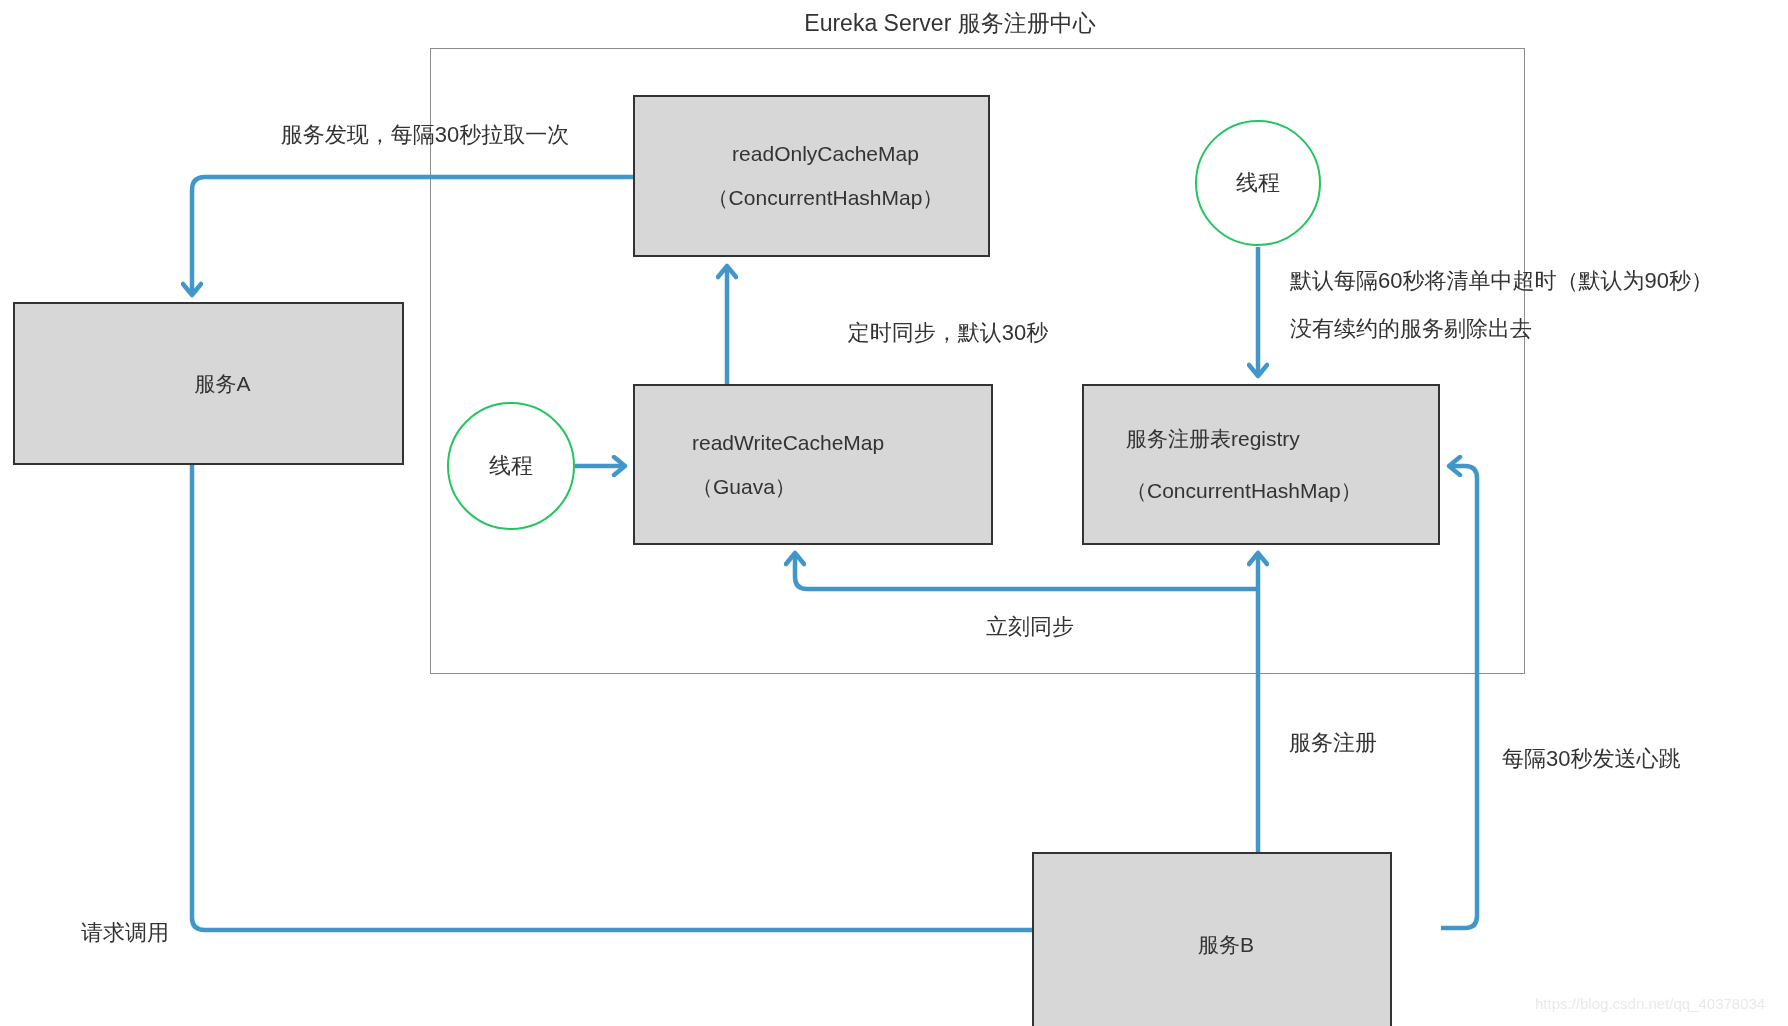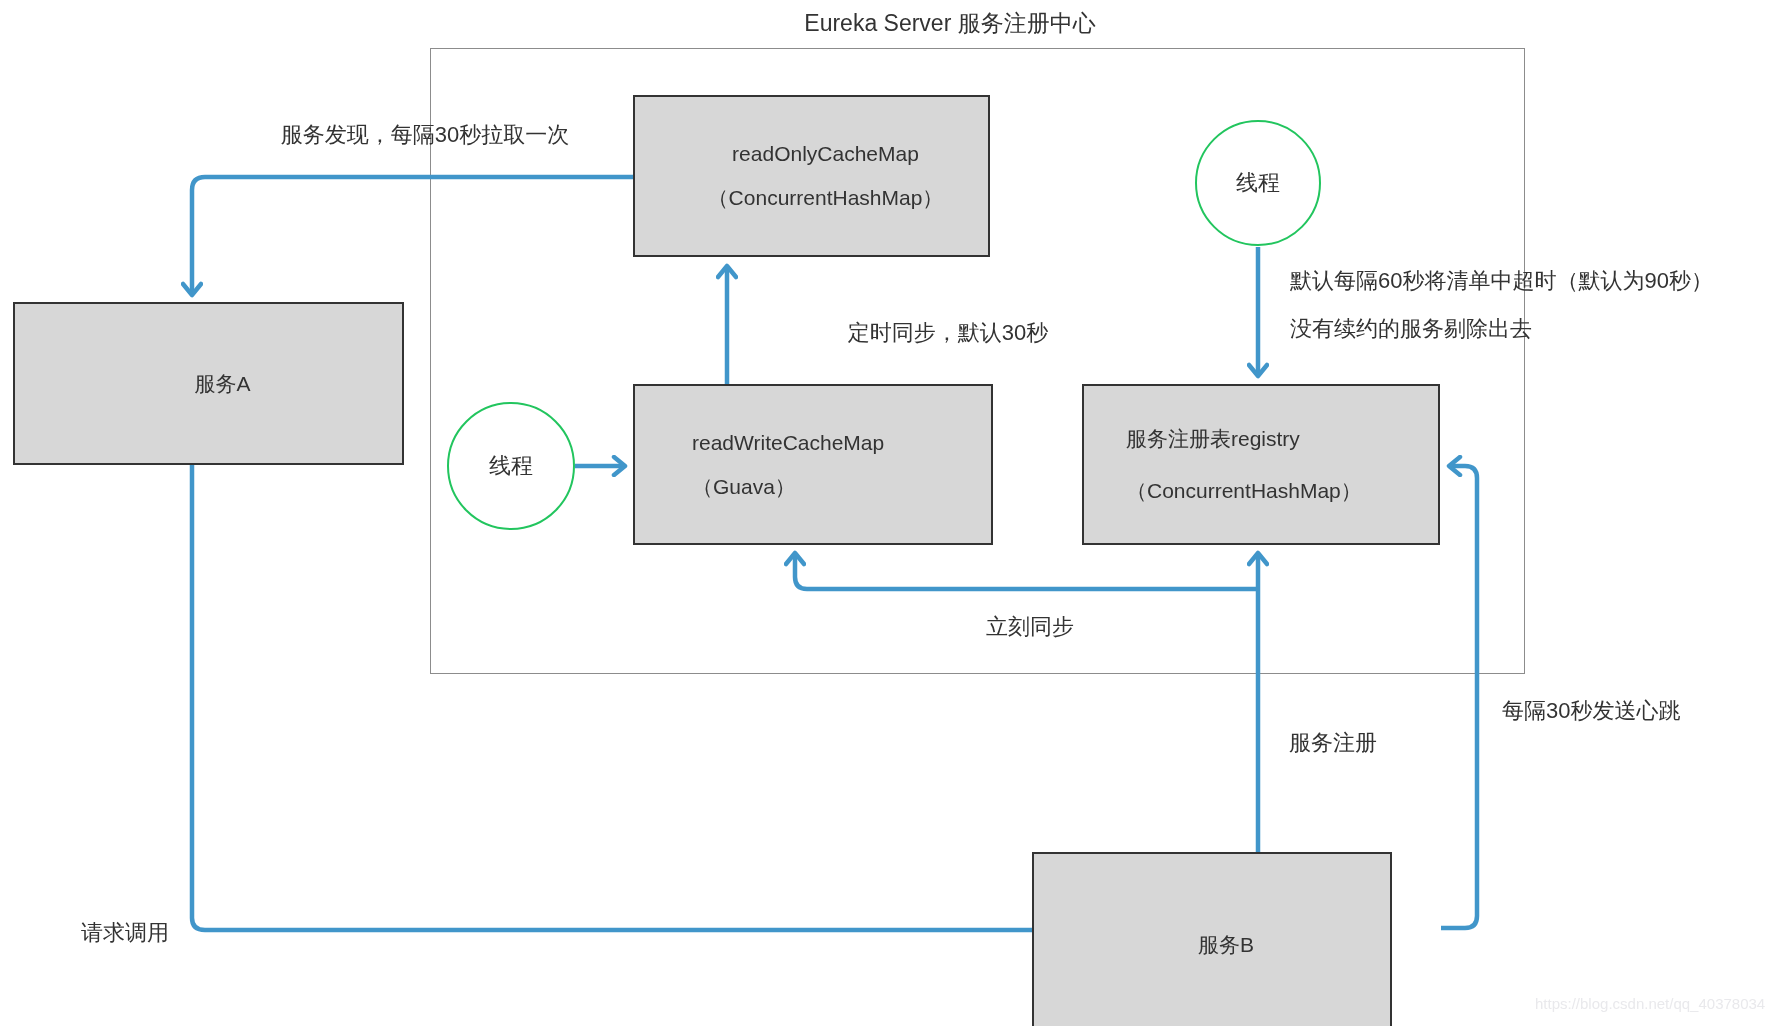--- a/index.html
+++ b/index.html
@@ -148,19 +148,19 @@
 
   <div class="elabel" style="left:1290px;top:257px;">
     <div class="ln">默认每隔60秒将清单中超时（默认为90秒）</div>
     <div class="ln">没有续约的服务剔除出去</div>
   </div>
 
   <div class="elabel centered" style="left:1030px;top:612px;">立刻同步</div>
 
   <div class="elabel centered" style="left:1333px;top:728px;">服务注册</div>
 
-  <div class="elabel" style="left:1502px;top:696px;">每隔30秒发送心跳</div>
+  <div class="elabel" style="left:1502px;top:744px;">每隔30秒发送心跳</div>
 
   <div class="elabel centered" style="left:125px;top:918px;">请求调用</div>
 
   <div class="watermark" style="left:1535px;top:995px;">https://blog.csdn.net/qq_40378034</div>
 
 </div>
 
 </body></html>

